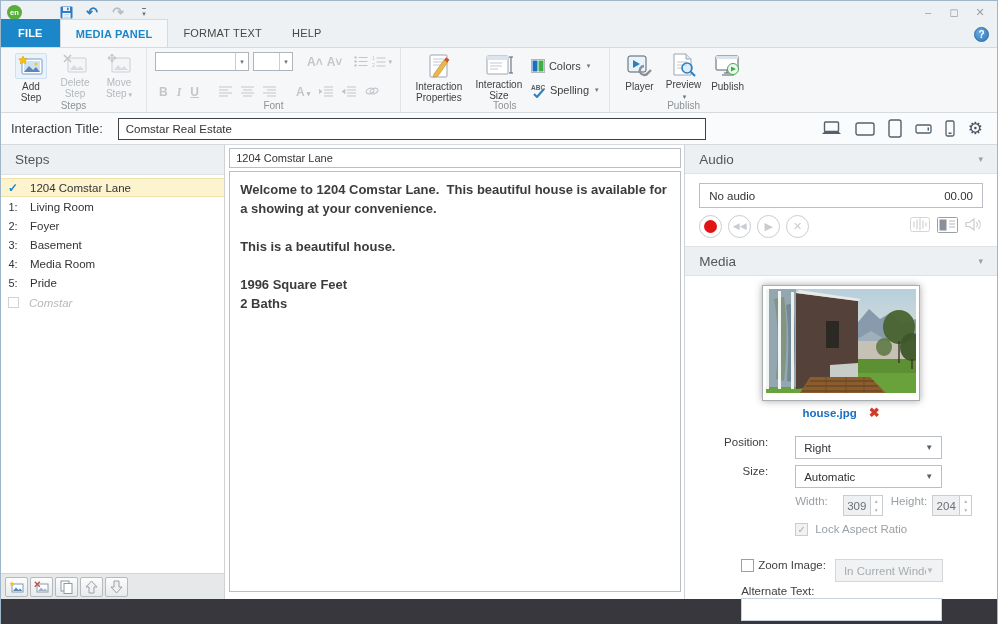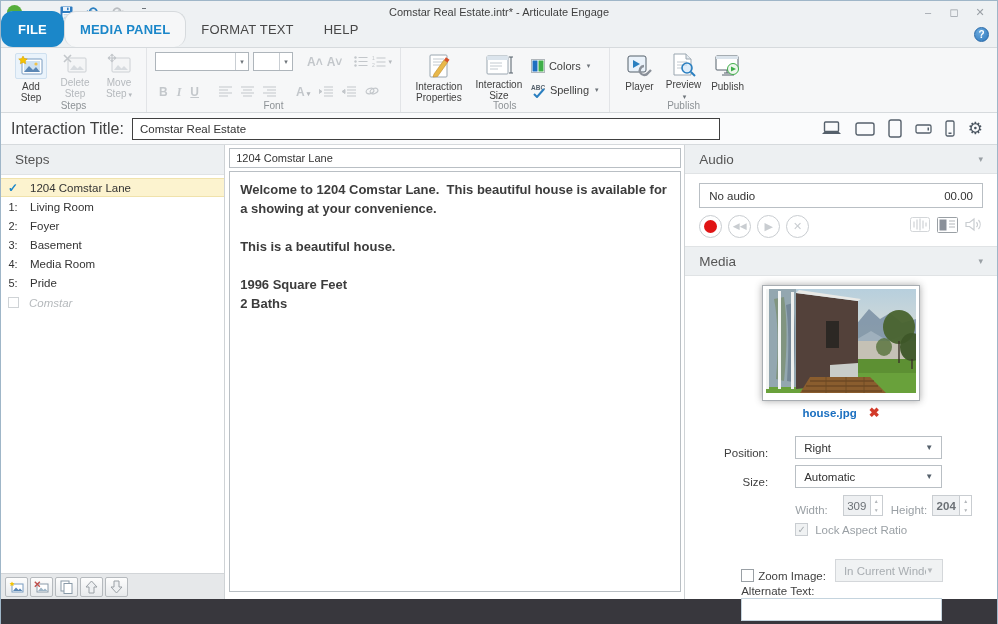--- a/index.html
+++ b/index.html
@@ -17,22 +17,22 @@
   .undo { color:#2a7fc0; font-size:14px; font-weight:bold; line-height:1; }
   .redo { color:#b9bdc1; font-size:14px; font-weight:bold; line-height:1; }
   .qat-caret { font-size:7px; color:#6e747a; border-top:1px solid #6e747a; padding-top:1px; line-height:1; }
   .win-title { position:absolute; left:0; right:0; text-align:center; font-size:11px; color:#3f3f3f; pointer-events:none; }
   .win-controls { margin-left:auto; display:flex; align-items:center; gap:4px; padding-right:6px; }
   .win-btn { width:22px; height:16px; display:flex; align-items:center; justify-content:center;
     color:#9aa0a6; font-size:11px; line-height:1; }
 
   
   .tabrow { height:24px; background:#eef1f3; display:flex; align-items:flex-end; position:relative; }
-  .tab { height:36px; display:flex; align-items:center; padding:0 15px; font-size:13px;
-    color:#474747; letter-spacing:.2px;border-radius:12px; }
+  .tab { height:28px; display:flex; align-items:center; padding:0 15px; font-size:11px;
+    color:#474747; letter-spacing:.2px; }
   .tab-file { background:#1b87c9; color:#fff; font-weight:bold; padding:0 17px; }
   .tab-active { background:#f6f7f8; color:#1b87c9; font-weight:bold;
     border:1px solid #d6dadd; border-bottom:none; }
   .help-circle { position:absolute; right:8px; top:4px; width:15px; height:15px; border-radius:50%;
     background:radial-gradient(circle at 35% 30%, #6aaade, #2f78bd); color:#fff; font-size:10px;
     font-weight:bold; display:flex; align-items:center; justify-content:center; border:1px solid #2a6aa8; }
 
   
   .ribbon { height:66px; background:#f6f7f8; border-top:1px solid #d6dadd; border-bottom:1px solid #d6dadd;
     display:flex; }
@@ -59,21 +59,21 @@
   .fmt.it { font-style:italic; font-family:"Liberation Serif", serif; }
   .fmt.un { text-decoration:underline; }
 
   .smallrow { display:flex; align-items:center; gap:4px; height:20px; }
   .small-label { font-size:11px; color:#3f3f3f; }
   .tools-right { display:flex; flex-direction:column; gap:6px; padding-top:6px; }
 
   
   .ititle-row { height:32px; background:#fafbfc; border-bottom:1px solid #d6dadd;
     display:flex; align-items:center; padding:0 10px; }
-  .ititle-label { font-size:16px; color:#3f3f3f; margin-right:8px; white-space:nowrap; }
+  .ititle-label { font-size:13px; color:#3f3f3f; margin-right:15px; white-space:nowrap; }
   .ititle-input { width:588px; height:22px; border:1px solid #404040; background:#fff;
     font-size:11.5px; color:#333; padding:0 7px; font-family:"Liberation Sans", sans-serif; }
   .devicebar { margin-left:auto; display:flex; align-items:center; gap:13px; padding-right:4px; }
   .dev-ic { display:flex; align-items:center; justify-content:center; }
   .gear { font-size:17px; color:#4a5560; line-height:1; }
 
   
   .bodyrow { display:flex; height:454px; }
 
   
@@ -118,21 +118,21 @@
   .audio-right { margin-left:auto; display:flex; align-items:center; gap:7px; }
 
   .media-content { flex:1; position:relative; }
   .thumb-frame { position:absolute; left:77px; top:9px; background:#fff; padding:3px;
     border:1px solid #a8adb2; box-shadow:0 0 7px rgba(60,60,60,.45); }
   .media-filename-row { position:absolute; left:0; width:100%; top:129px; display:flex;
     align-items:center; justify-content:center; gap:12px; }
   .media-filename { font-size:11.5px; font-weight:bold; color:#1a6fc0; }
   .media-delete { font-size:13px; font-weight:bold; color:#d23b2a; }
 
-  .fieldrow { position:absolute; display:flex; align-items:flex-end; }
+  .fieldrow { position:absolute; display:flex; align-items:flex-start; }
   .flabel { font-size:11.5px; color:#3f3f3f; }
   .flabel-dis { font-size:11.5px; color:#9aa0a5; }
   .dd { height:23px; border:1px solid #b9bfc4; background:#fff; display:flex; align-items:center;
     justify-content:space-between; padding:0 8px; font-size:11.5px; color:#333; }
   .dd .dd-caret { font-size:8px; color:#55606b; }
   .dd-disabled { background:#f0f2f3; border-color:#d4d7da; color:#a8adb1; }
   .dd-disabled .dd-caret { color:#b6babd; }
   .spinner { display:flex; height:21px; }
   .spin-val { width:28px; background:#eef0f2; border:1px solid #c9cdd1; display:flex; align-items:center;
     justify-content:center; font-size:11.5px; color:#6b7075; }
@@ -164,21 +164,20 @@
           <rect x="2.5" y="7" width="8" height="5.5" fill="#fff"></rect>
           <path d="M3.5 8.5h6M3.5 10h6M3.5 11.5h6" stroke="#b9cfe2" stroke-width="0.8"></path>
         </svg>
       </div>
       <div class="qat-btn undo">↶</div>
       <div class="qat-btn redo">↷</div>
       <div class="qat-btn">
         <span class="qat-caret">▾</span>
       </div>
     </div>
-    <div class="win-title">Comstar Real Estate.intr*  -  Articulate Engage</div>
     <div class="win-controls">
       <div class="win-btn">–</div>
       <div class="win-btn">◻</div>
       <div class="win-btn">✕</div>
     </div>
   </div>
 
   <div class="tabrow">
     <div class="tab tab-file">FILE</div>
     <div class="tab tab-active">MEDIA PANEL</div>
@@ -598,21 +597,21 @@
         <div class="fieldrow" style="top:219px; left:110px;">
           <span class="flabel-dis">Width:</span>
           <div class="spinner" style="margin-left:15px;">
             <span class="spin-val">309</span>
             <span class="spin-arrows">
                 <span>▲</span>
                 <span>▼</span>
               </span>
           </div>
           <span class="flabel-dis" style="margin-left:8px;">Height:</span>
-          <div class="spinner" style="margin-left:5px;font-weight:bold;">
+          <div class="spinner" style="margin-left:5px;">
             <span class="spin-val">204</span>
             <span class="spin-arrows">
                 <span>▲</span>
                 <span>▼</span>
               </span>
           </div>
         </div>
 
         <div class="fieldrow" style="top:247px; left:110px;">
           <span class="checkbox-dis">✓</span>

